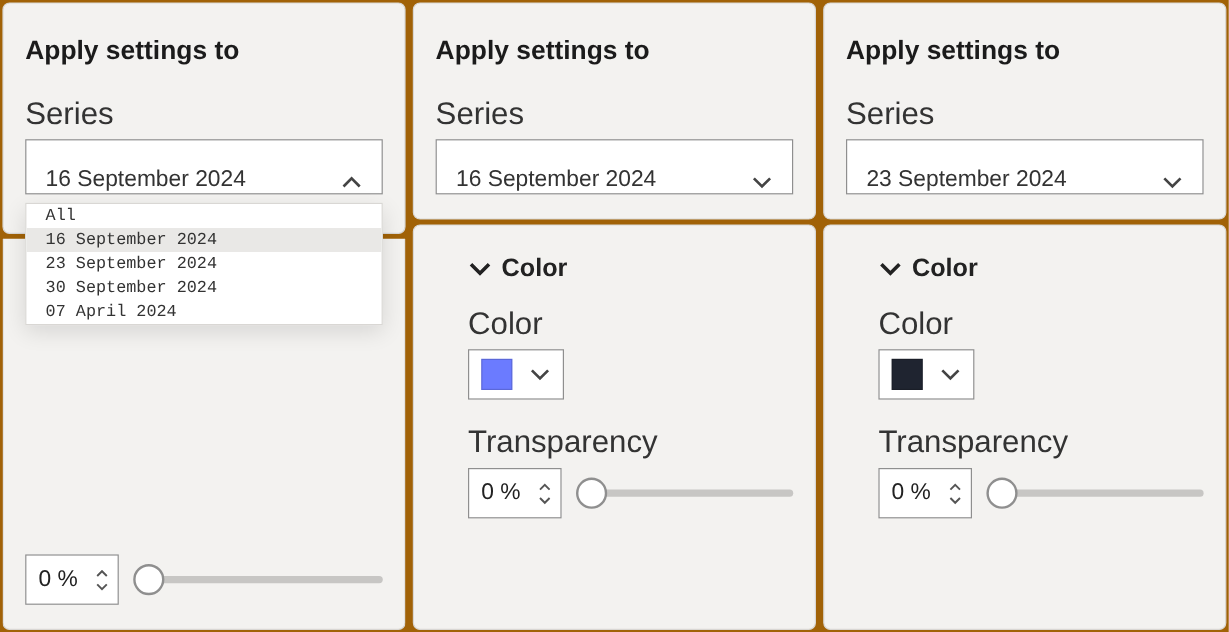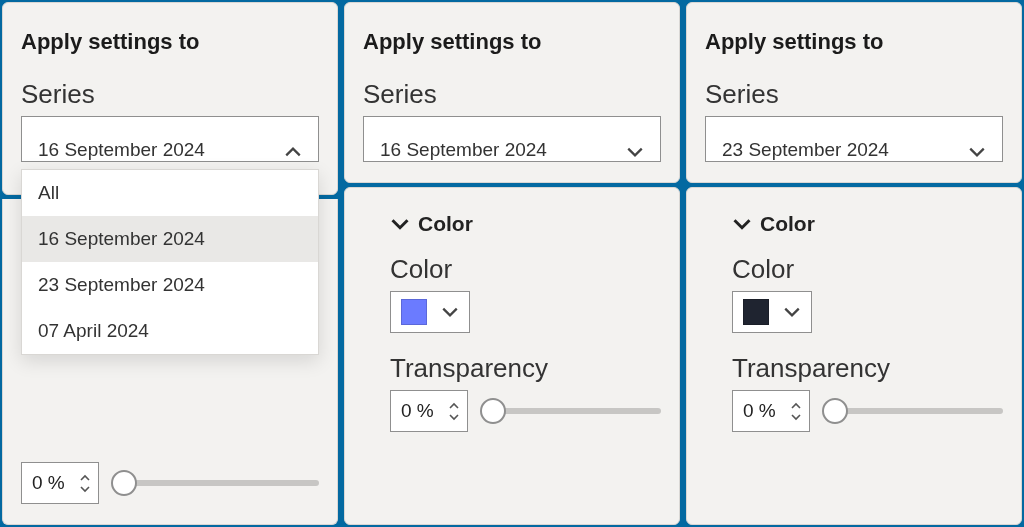--- a/index.html
+++ b/index.html
@@ -7,21 +7,21 @@
     margin: 0; padding: 0;
     font-family: "Segoe UI", Arial, sans-serif;
     background: #f3f2f0;
     color: #222;
   }
   .stage {
     width: 1024px;
     height: 527px;
     display: flex;
     gap: 2px;
-    background: #0369a1;
+    background: #a16207;
   }
   .col {
     flex: 1 1 0;
     display: flex;
     flex-direction: column;
   }
   .card {
     background: #f3f2f0;
     border: 1px solid #d9d7d4;
     border-radius: 6px;
@@ -140,23 +140,24 @@
     top: 100%;
     margin-top: 8px;
     background: #fff;
     border: 1px solid #d9d7d4;
     box-shadow: 0 6px 18px rgba(0,0,0,0.12);
     z-index: 10;
     max-height: 280px;
     overflow: auto;
   }
   .dropdown-pop .opt {
-    padding: 12px 16px;
-    font-size: 19px;
+    padding: 2px 16px;
+    font-size: 14px;
     cursor: pointer;
+    font-family: Liberation Mono, monospace;
   }
   .dropdown-pop .opt.hover {
     background: #e9e8e6;
   }
   
   .peek {
     margin: 2px;
     padding: 16px 18px 20px 18px;
     border: 1px solid #d9d7d4;
     border-top: none;
@@ -183,20 +184,21 @@
         <span class="chev-up">
           <svg viewBox="0 0 16 16">
               <path d="M2 11 L8 5 L14 11" fill="none" stroke="#444" stroke-width="2"></path>
             </svg>
         </span>
 
         <div class="dropdown-pop">
           <div class="opt">All</div>
           <div class="opt hover">16 September 2024</div>
           <div class="opt">23 September 2024</div>
+          <div class="opt">30 September 2024</div>
           <div class="opt">07 April 2024</div>
         </div>
       </div>
     </div>
 
     <div class="peek">
       <div class="opacity-row">
         <div class="numbox">
           <span class="val">0 %</span>
           <div class="spinners">

